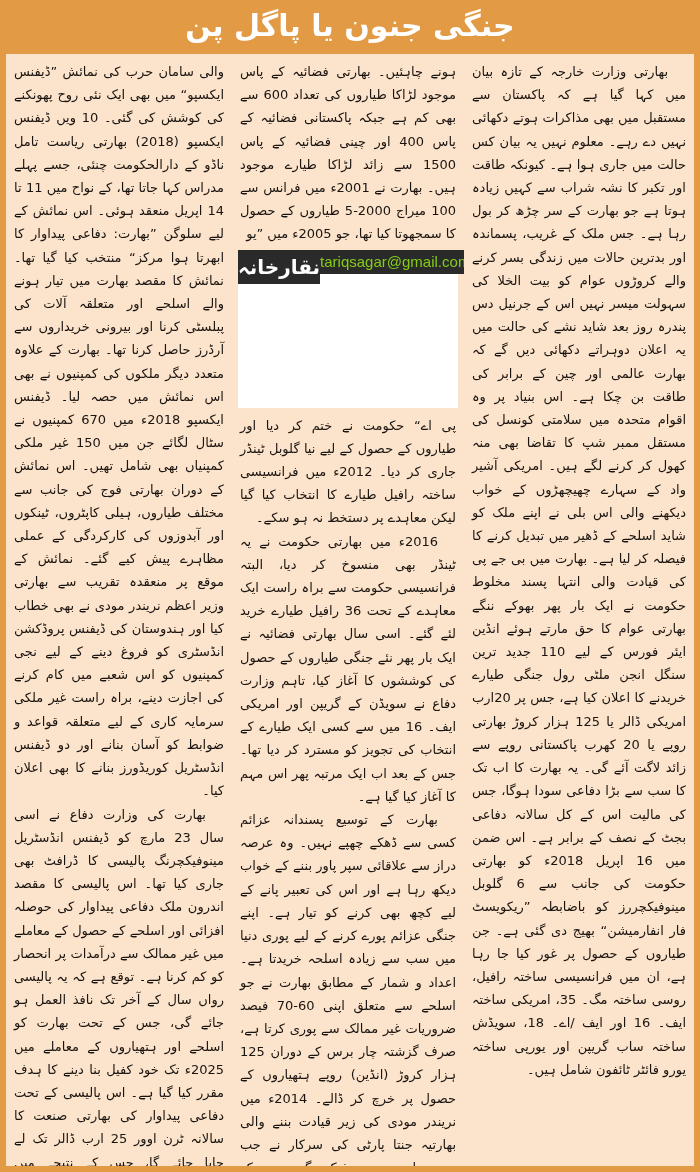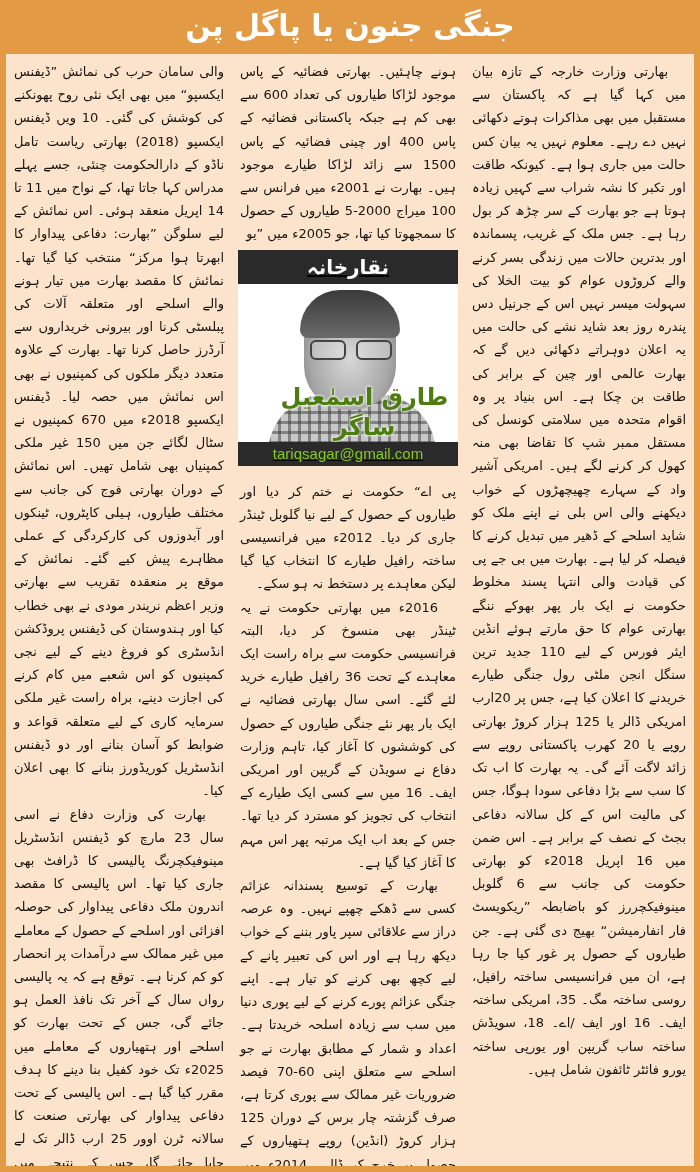--- a/index.html
+++ b/index.html
@@ -53,26 +53,25 @@
     .col-left { width: 226px; }
     .para {
       font-size: 13px;
       line-height: 23.2px;
       color: #1a1410;
       text-indent: 0;
       margin-bottom: 0;
     }
     .para.indent { text-indent: 18px; }
     .byline-box {
-      margin: 4px -2px 14px -2px;
+      margin: 4px -2px 6px -2px;
       background: #ffffff;
       display: flex;
-      flex-direction: column;
+      flex-direction: row;
       direction: ltr;
-      text-decoration: underline;
     }
     .byline-tag {
       background: #2a2a2a;
       color: #ffffff;
       text-align: center;
       font-size: 20px;
       font-weight: bold;
       height: 34px;
       line-height: 34px;
       direction: rtl;

